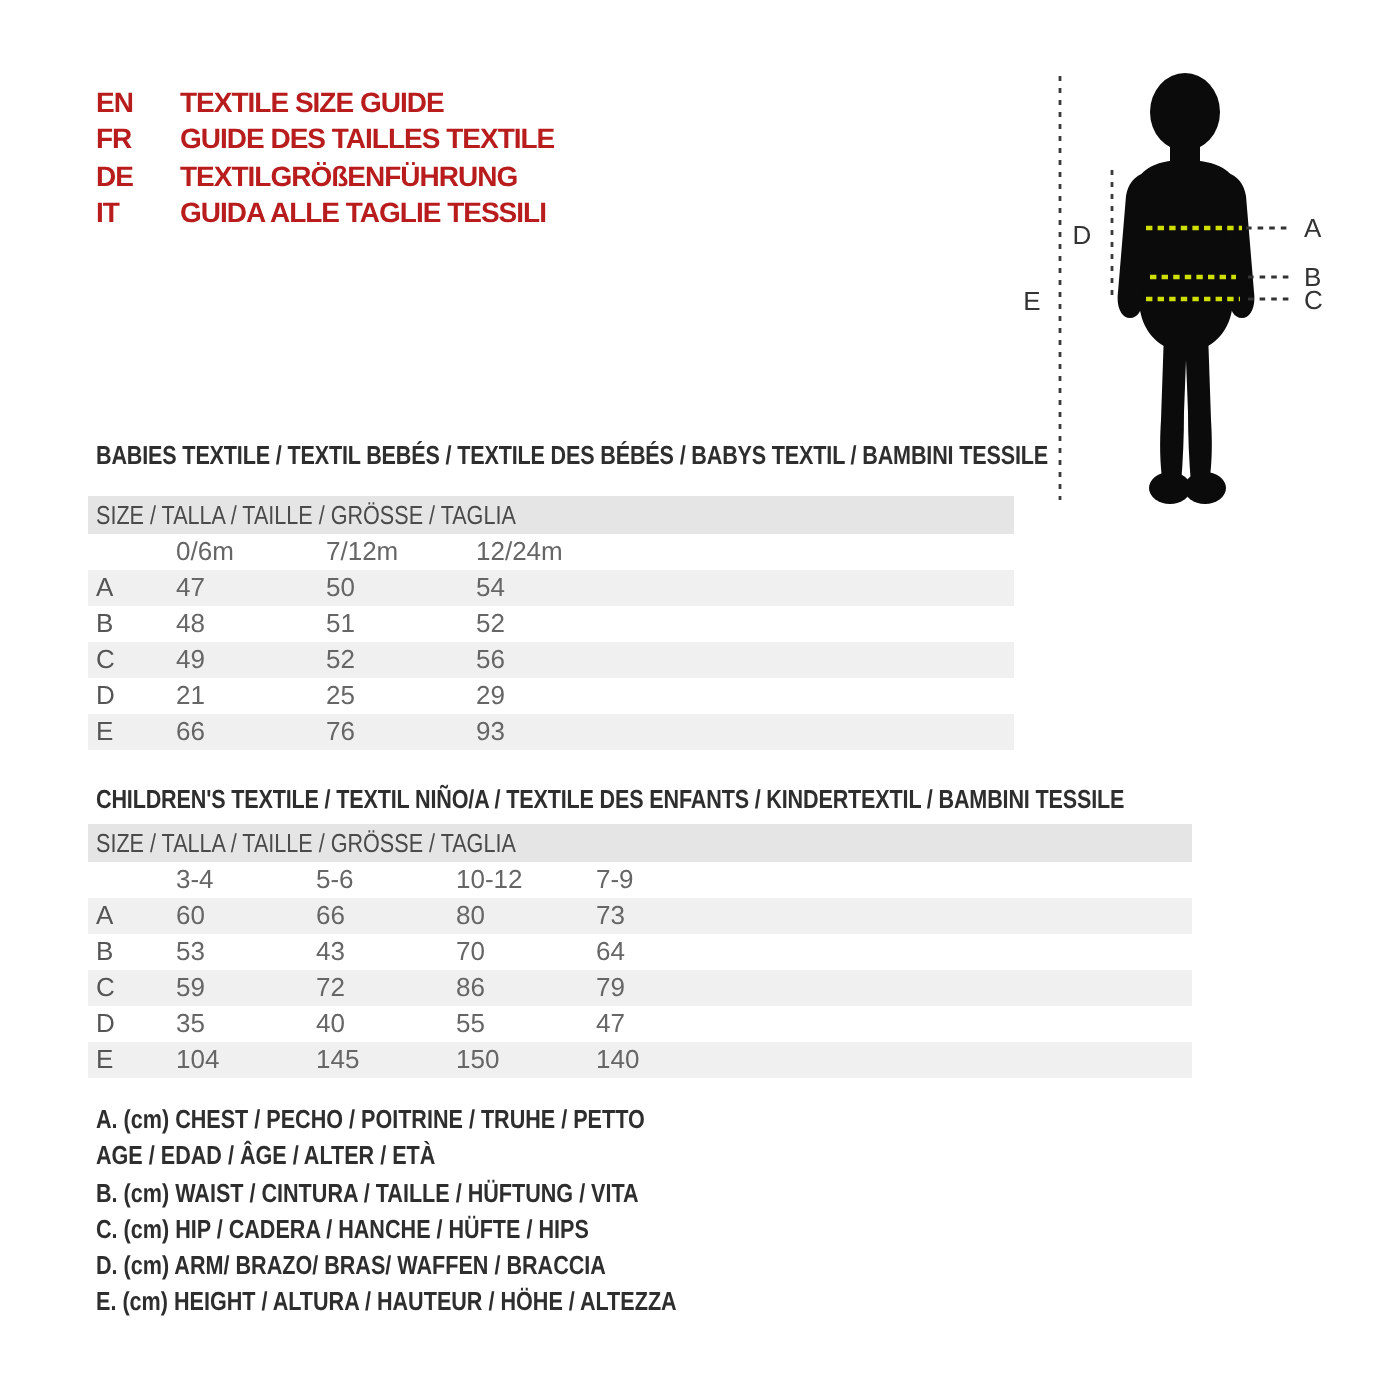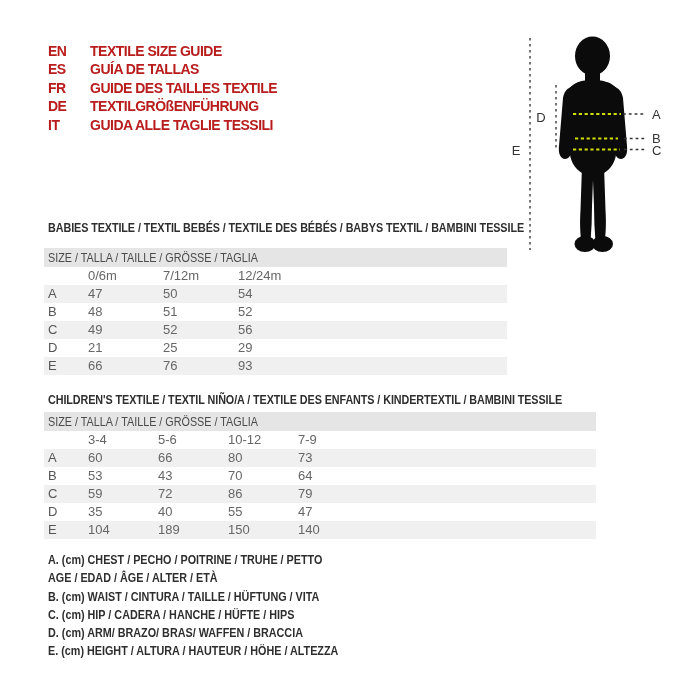--- a/index.html
+++ b/index.html
@@ -41,24 +41,20 @@
 </style>
 </head>
 <body>
 
 <div class="page">
 
   <div class="lang-block">
     <div class="lang-row">
       <span class="lang-code">EN</span>
       <span>TEXTILE SIZE GUIDE</span>
-    </div>
-    <div class="lang-row">
-      <span class="lang-code">ES</span>
-      <span>GUÍA DE TALLAS</span>
     </div>
     <div class="lang-row">
       <span class="lang-code">FR</span>
       <span>GUIDE DES TAILLES TEXTILE</span>
     </div>
     <div class="lang-row">
       <span class="lang-code">DE</span>
       <span>TEXTILGRÖßENFÜHRUNG</span>
     </div>
     <div class="lang-row">
@@ -193,21 +189,21 @@
     <div class="t-row">
       <span class="cell-label">D</span>
       <span class="cell">35</span>
       <span class="cell">40</span>
       <span class="cell">55</span>
       <span class="cell">47</span>
     </div>
     <div class="t-row alt">
       <span class="cell-label">E</span>
       <span class="cell">104</span>
-      <span class="cell">189</span>
+      <span class="cell">145</span>
       <span class="cell">150</span>
       <span class="cell">140</span>
     </div>
   </div>
 
   <div class="legend">
     <div class="legend-line">
       <span class="cond">A. (cm) CHEST / PECHO / POITRINE / TRUHE / PETTO</span>
     </div>
     <div class="legend-line">

